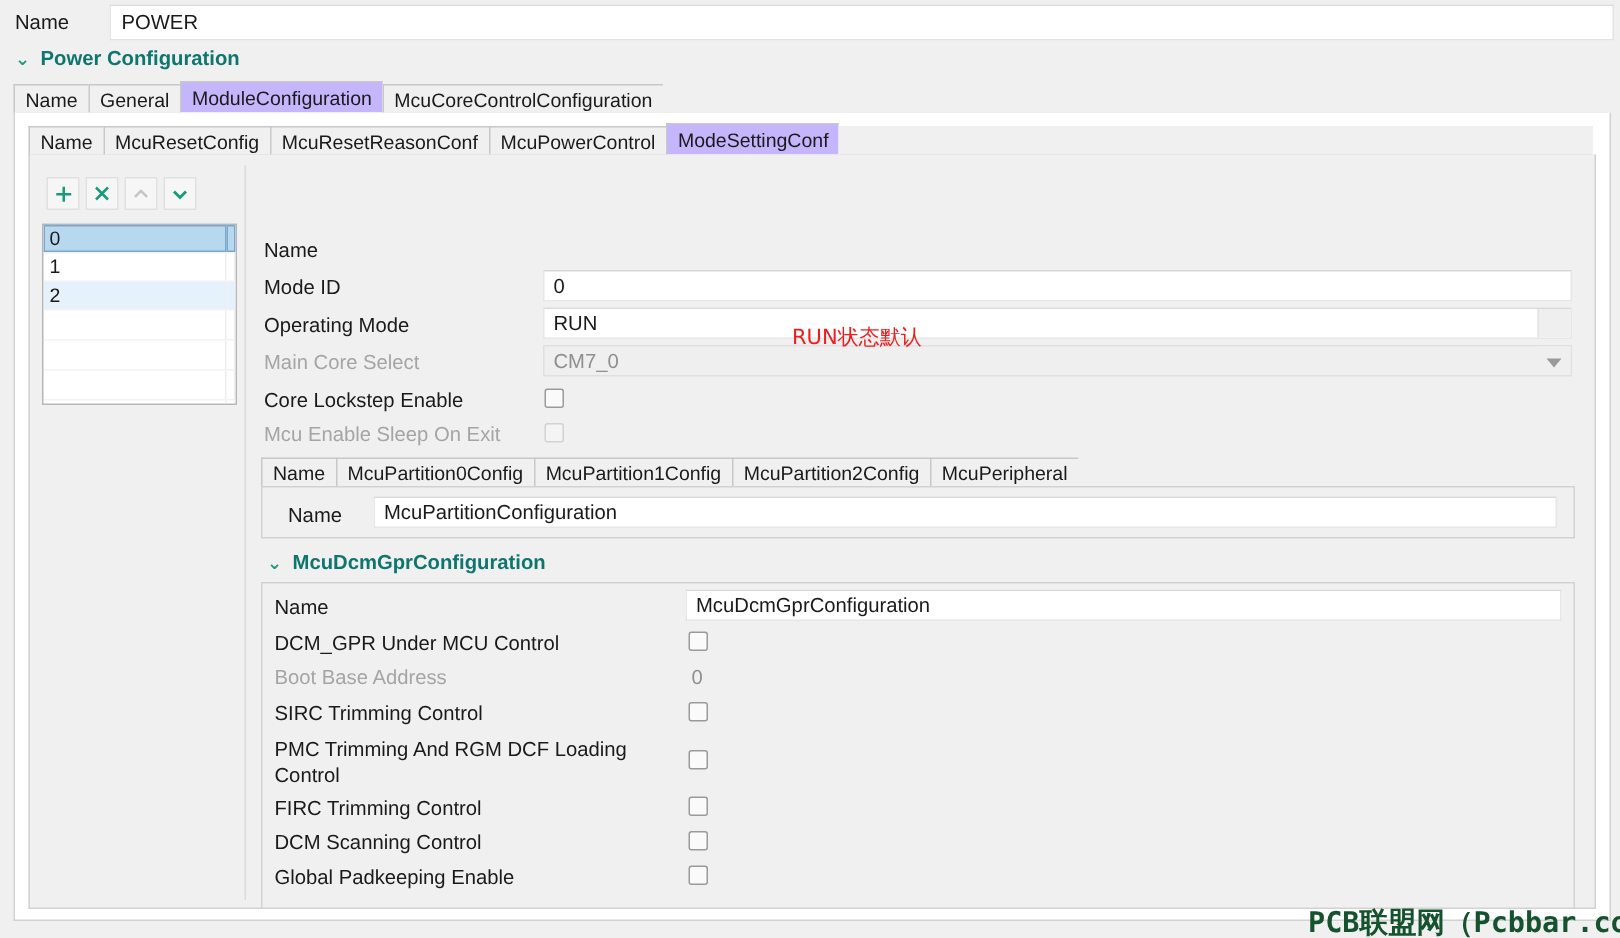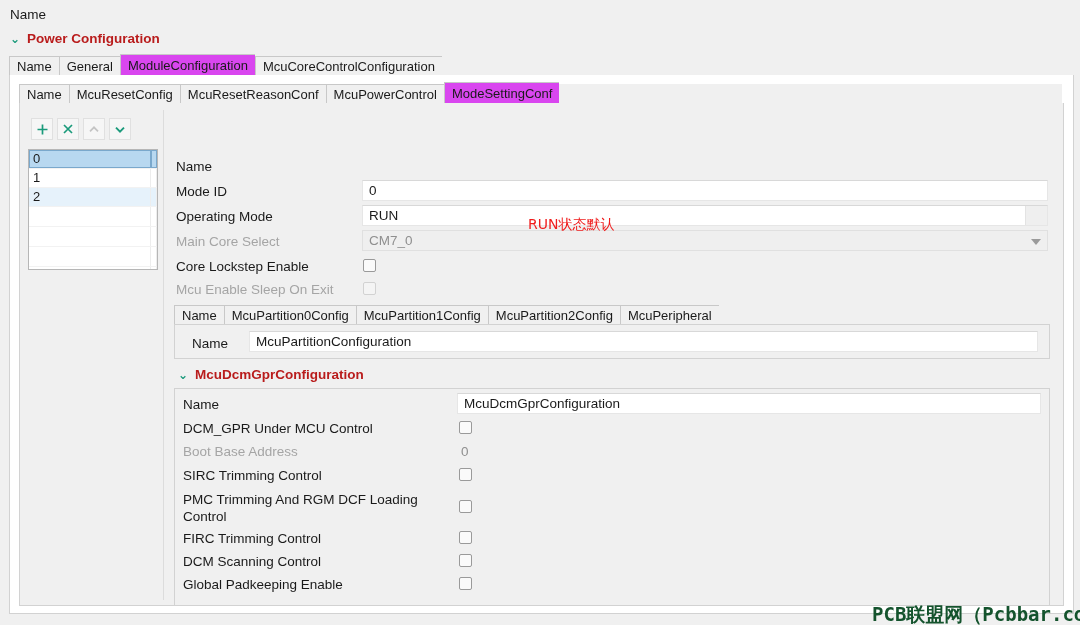--- a/index.html
+++ b/index.html
@@ -15,32 +15,32 @@
   
   .toprow{position:absolute;left:0;top:0;width:1080px;height:29px;background:#f0f0f0;}
   .toprow .lbl{position:absolute;left:10px;top:7px;font-size:13.5px;}
   .topfield{position:absolute;left:73px;top:3px;width:1001px;height:22px;
             background:#ffffff;border:1px solid #e3e3e3;border-top-color:#dadada;}
   .topfield span{position:absolute;left:7px;top:3px;font-size:13.5px;}
 
   
   .sechdr{position:absolute;display:flex;align-items:center;gap:7px;}
   .sechdr .chev{color:#1a9a7b;font-size:12px;line-height:1;font-weight:bold;}
-  .sechdr .ttl{font-weight:bold;font-size:13.5px;color:#b91c1c;}
+  .sechdr .ttl{font-weight:bold;font-size:13.5px;color:#0f766e;}
 
   
   .panel{position:absolute;border:1px solid #d2d2d2;background:#f0f0f0;}
 
   
   .tabstrip{position:absolute;display:flex;align-items:flex-end;height:22px;}
   .tab{height:20px;line-height:20px;padding:0 7px;font-size:13px;
        background:#f0f0f0;border:1px solid #c8c8c8;border-right:none;
        color:#1a1a1a;white-space:nowrap;box-sizing:border-box;}
   .tab:last-of-type{border-right:1px solid #c8c8c8;}
-  .tab.active{background:#d946ef;height:22px;line-height:22px;border-bottom-color:#ffffff;}
+  .tab.active{background:#c4b5fd;height:22px;line-height:22px;border-bottom-color:#ffffff;}
   .tabfill{flex:1;height:20px;border-bottom:1px solid #c8c8c8;background:#f0f0f0;box-sizing:border-box;}
 
   
   .toolbar{position:absolute;display:flex;gap:4px;}
   .tbtn{width:22px;height:22px;background:#f6f6f6;border:1px solid #e0e0e0;
         display:flex;align-items:center;justify-content:center;box-sizing:border-box;}
   .tbtn svg{display:block;}
 
   
   .listbox{position:absolute;background:#ffffff;border:1px solid #b6b6b6;overflow:hidden;}
@@ -81,20 +81,23 @@
   .wmark{position:absolute;color:#14532d;font-size:19px;white-space:nowrap;font-weight:bold;
          font-family:"DejaVu Sans Mono","Liberation Mono",monospace;}
 </style>
 </head>
 <body>
 
 <div class="root">
 
   <div class="toprow">
     <div class="lbl">Name</div>
+    <div class="topfield">
+      <span>POWER</span>
+    </div>
   </div>
 
   <div class="sechdr" style="left:10px;top:31px;">
     <span class="chev">⌄</span>
     <span class="ttl">Power Configuration</span>
   </div>
 
   <div class="tabstrip" style="left:9px;top:54px;width:1063px;">
     <div class="tab">Name</div>
     <div class="tab">General</div>

